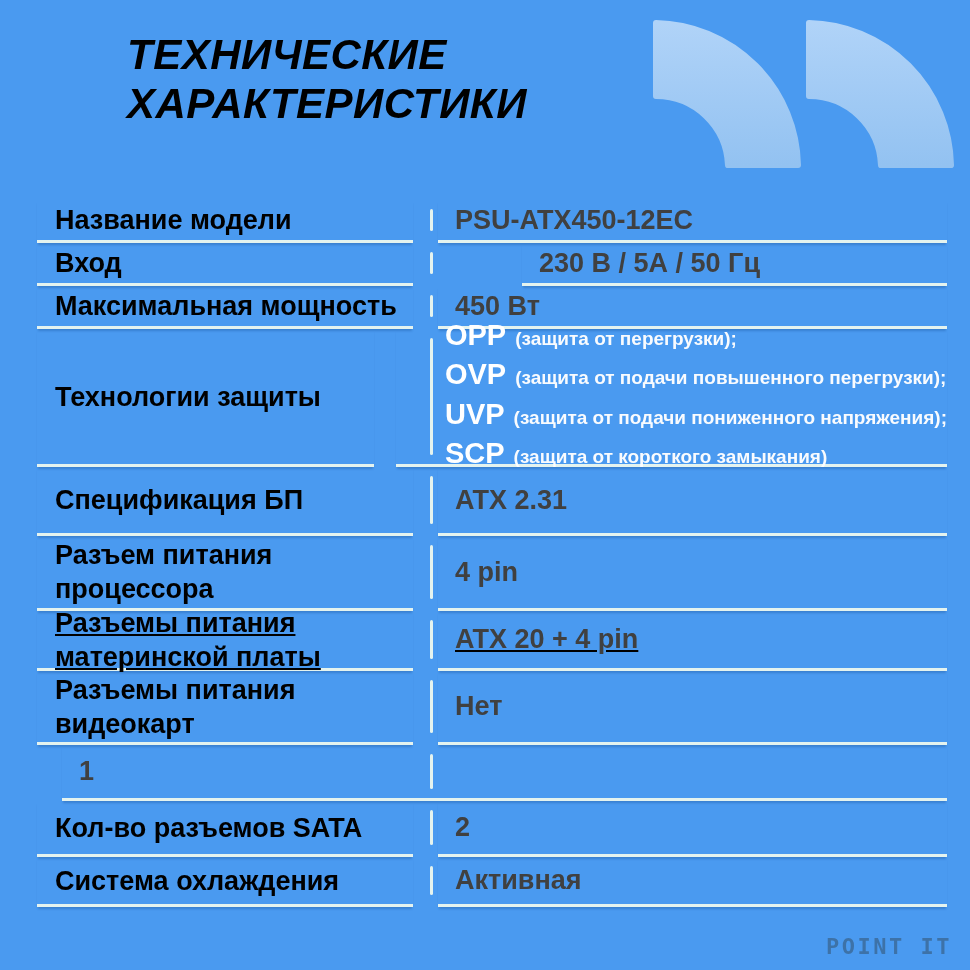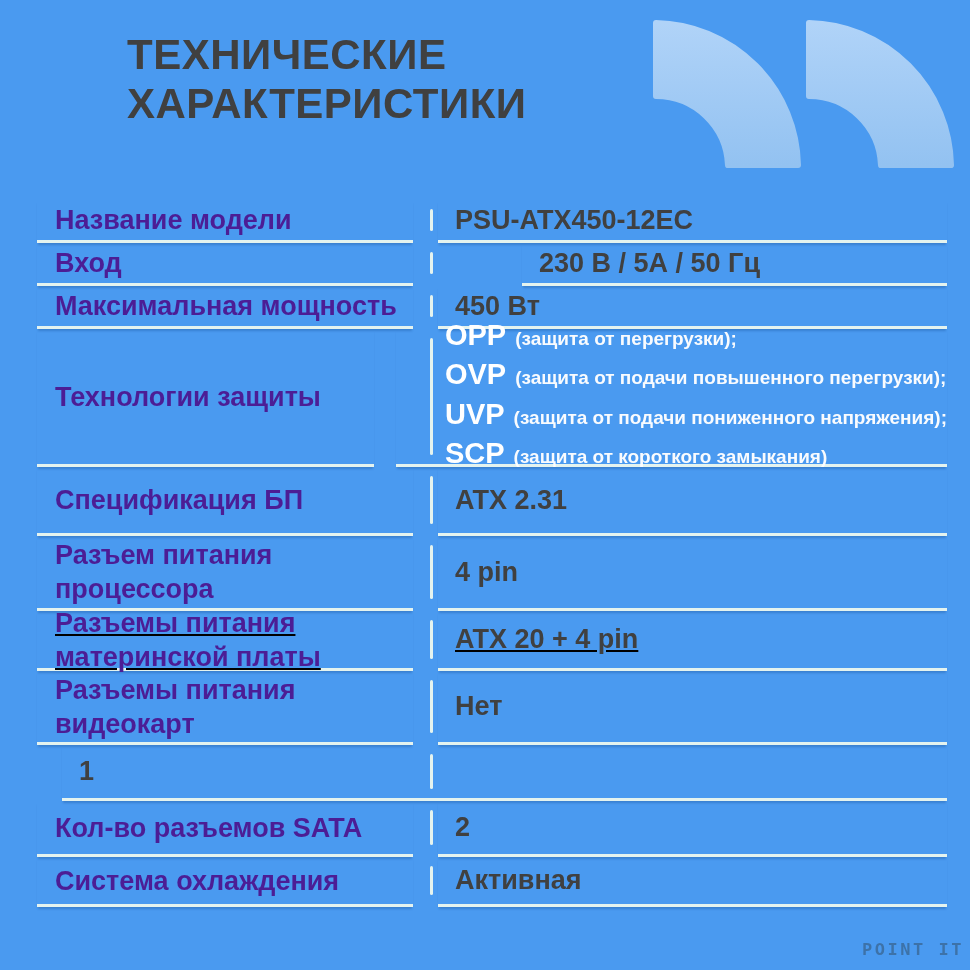--- a/index.html
+++ b/index.html
@@ -12,21 +12,21 @@
   html,body{width:970px;height:970px;}
   body{
     position:relative;
     background:var(--bg);
     font-family:"Liberation Sans", sans-serif;
     overflow:hidden;
   }
   .title{
     position:absolute;left:127px;top:30px;
     font-size:42px;line-height:49px;font-weight:700;
-    letter-spacing:.5px;color:#404040;
+    letter-spacing:.5px;color:#000000;font-style:italic;
   }
   .quotes{position:absolute;left:653px;top:20px;}
   .spec-table{position:absolute;left:37px;top:200px;width:910px;}
   .row{display:flex;position:relative;}
   
   .row:nth-child(1){height:43px;}
   .row:nth-child(2){height:43px;gap:42px;}
   .row:nth-child(3){height:43px;}
   .row:nth-child(4){height:138px;}
   .row:nth-child(5){height:69px;}
@@ -43,32 +43,32 @@
   }
   .label-cell{width:376px;padding-left:18px;}
   .gap{width:25px;height:100%;}
   .value-cell{flex:1;padding-left:17px;overflow:visible;}
   
   .row::before{
     content:'';position:absolute;left:393px;top:9px;bottom:12px;
     width:3px;background:var(--line);border-radius:2px;
   }
   .label{
-    font-size:27px;line-height:34px;font-weight:700;color:#4c1d95;
+    font-size:27px;line-height:34px;font-weight:700;color:#000000;
   }
   .value{
     font-size:27px;font-weight:700;color:#404040;white-space:nowrap;
   }
   .prot-lines{display:flex;flex-direction:column;justify-content:center;margin-left:32px;}
   .prot-line{line-height:34.5px;white-space:nowrap;color:#ffffff;}
   .abbr{font-size:29px;font-weight:700;}
   .desc{font-size:19px;font-weight:700;margin-left:9px;opacity:.97;}
   .watermark{
-    position:absolute;right:6px;bottom:11px;
-    font-size:17px;font-weight:700;letter-spacing:2.5px;
+    position:absolute;right:18px;bottom:11px;
+    font-size:22px;font-weight:700;letter-spacing:2.5px;
     color:#33536f;opacity:.55;transform:scaleY(.95);
     font-family:"DejaVu Sans Mono", monospace;
   }
 </style>
 </head>
 <body>
 
 <div class="title">
   <div>ТЕХНИЧЕСКИЕ</div>
   <div>ХАРАКТЕРИСТИКИ</div>

